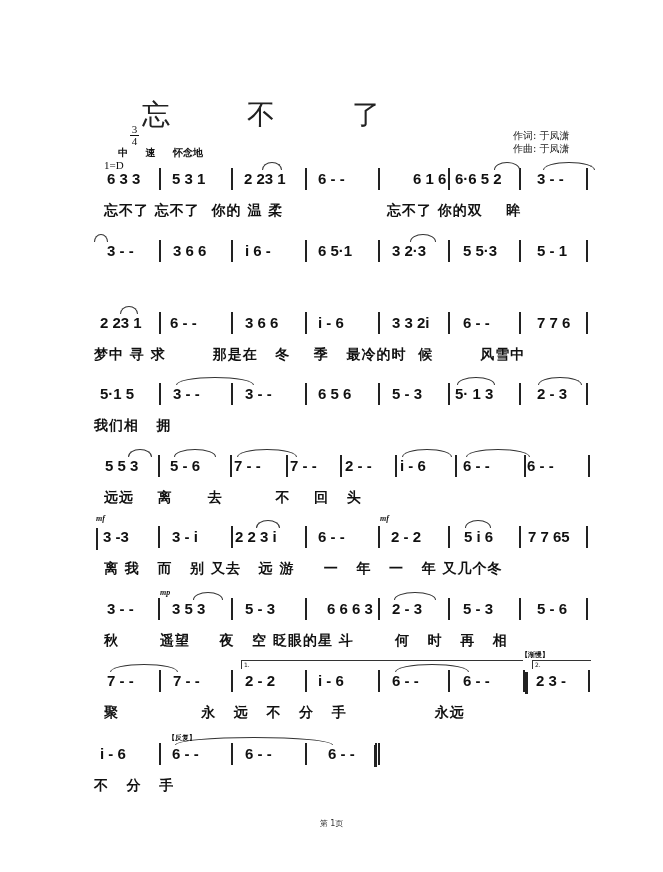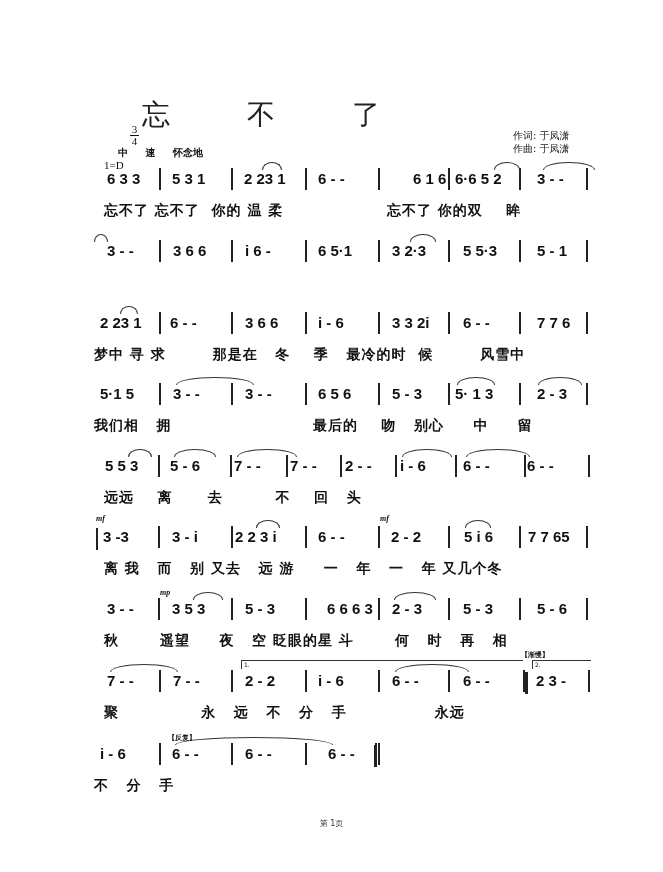--- a/index.html
+++ b/index.html
@@ -106,21 +106,20 @@
       <span class="bl" style="left: 231px; top: -2px; height: 22px;"></span>
       <span class="bl" style="left: 305px; top: -2px; height: 22px;"></span>
       <span class="bl" style="left: 378px; top: -2px; height: 22px;"></span>
       <span class="bl" style="left: 448px; top: -2px; height: 22px;"></span>
       <span class="bl" style="left: 519px; top: -2px; height: 22px;"></span>
       <span class="bl" style="left: 586px; top: -2px; height: 22px;"></span>
       <span class="slur" style="left: 176px; top: -8px; width: 76px;"></span>
       <span class="slur" style="left: 457px; top: -8px; width: 36px;"></span>
       <span class="slur" style="left: 538px; top: -8px; width: 42px;"></span>
       <span class="lyr" style="left: 94px; top: 32px;">我们相   拥</span>
-      <span class="lyr" style="left: 313px; top: 32px;">最后的    吻   别心     中     留</span>
     </div>
     <div class="row" style="top: 457px;">
       <span class="notes" style="left: 105px;">5 5 3</span>
       <span class="notes" style="left: 170px;">5 - 6</span>
       <span class="notes" style="left: 234px;">7 - -</span>
       <span class="notes" style="left: 290px;">7 - -</span>
       <span class="notes" style="left: 345px;">2 - -</span>
       <span class="notes" style="left: 400px;">i - 6</span>
       <span class="notes" style="left: 463px;">6 - -</span>
       <span class="notes" style="left: 527px;">6 - -</span>

